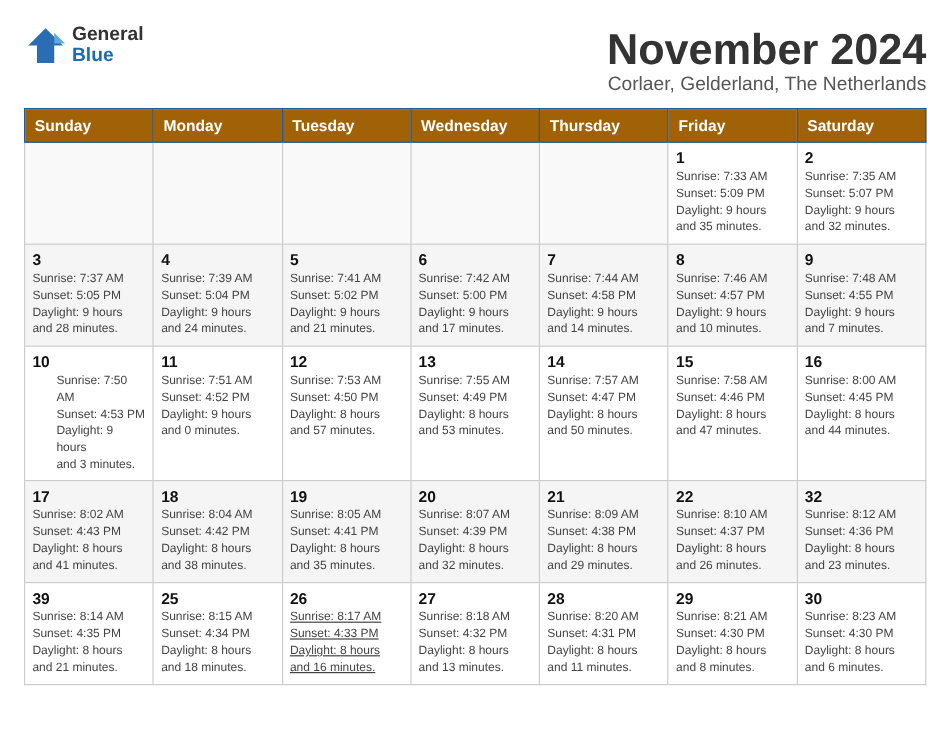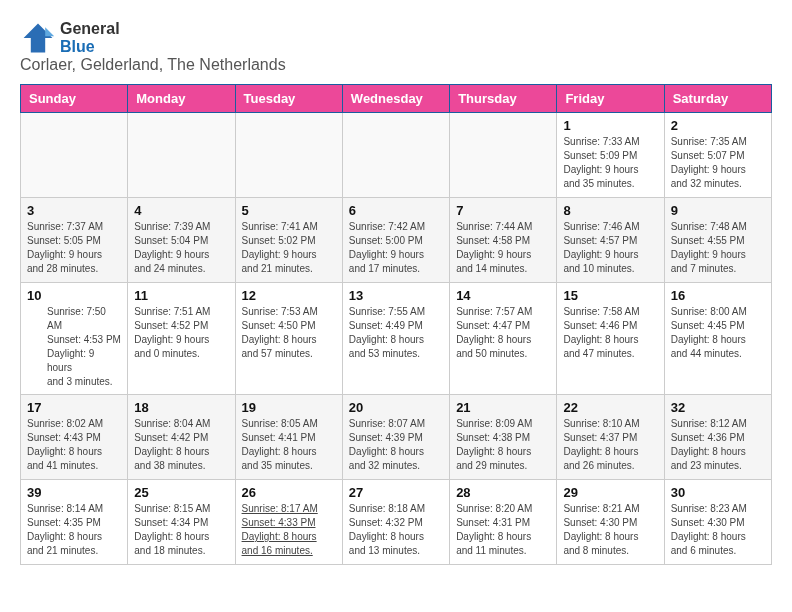--- a/index.html
+++ b/index.html
@@ -8,21 +8,20 @@
       background: #fff;
       width: 792px;
       min-height: 612px;
       padding: 20px;
     }
     .header-section {
       display: flex;
       align-items: flex-start;
       justify-content: space-between;
       margin-bottom: 10px;
-      flex-direction: column;
     }
     .logo {
       display: flex;
       align-items: center;
       gap: 4px;
     }
     .logo-text {
       display: flex;
       flex-direction: column;
       line-height: 1.1;
@@ -52,21 +51,21 @@
     .calendar-subtitle {
       font-size: 16px;
       color: #555;
     }
     .calendar-table {
       width: 100%;
       border-collapse: collapse;
       table-layout: fixed;
     }
     .calendar-table th {
-      background-color: #ec4899;
+      background-color: #a16207;
       color: #fff;
       text-align: left;
       padding: 6px 8px;
       font-size: 13px;
       font-weight: bold;
       border: 1px solid #1a5da0;
     }
     .calendar-table td {
       border: 1px solid #ccc;
       vertical-align: top;
@@ -102,20 +101,21 @@
     <svg class="logo-icon" viewBox="0 0 40 40">
       <polygon points="20,4 36,20 28,20 28,36 12,36 12,20 4,20" fill="#2a6db5"></polygon>
       <polygon points="28,8 38,18 28,18" fill="#5fa8e0"></polygon>
     </svg>
     <div class="logo-text">
       <span class="logo-general">General</span>
       <span class="logo-blue">Blue</span>
     </div>
   </div>
   <div class="title-section">
+    <div class="calendar-title">November 2024</div>
     <div class="calendar-subtitle">Corlaer, Gelderland, The Netherlands</div>
   </div>
 </div>
 
 <table class="calendar-table">
   <thead>
     <tr>
     <th>Sunday</th>
         <th>Monday</th>
         <th>Tuesday</th>

